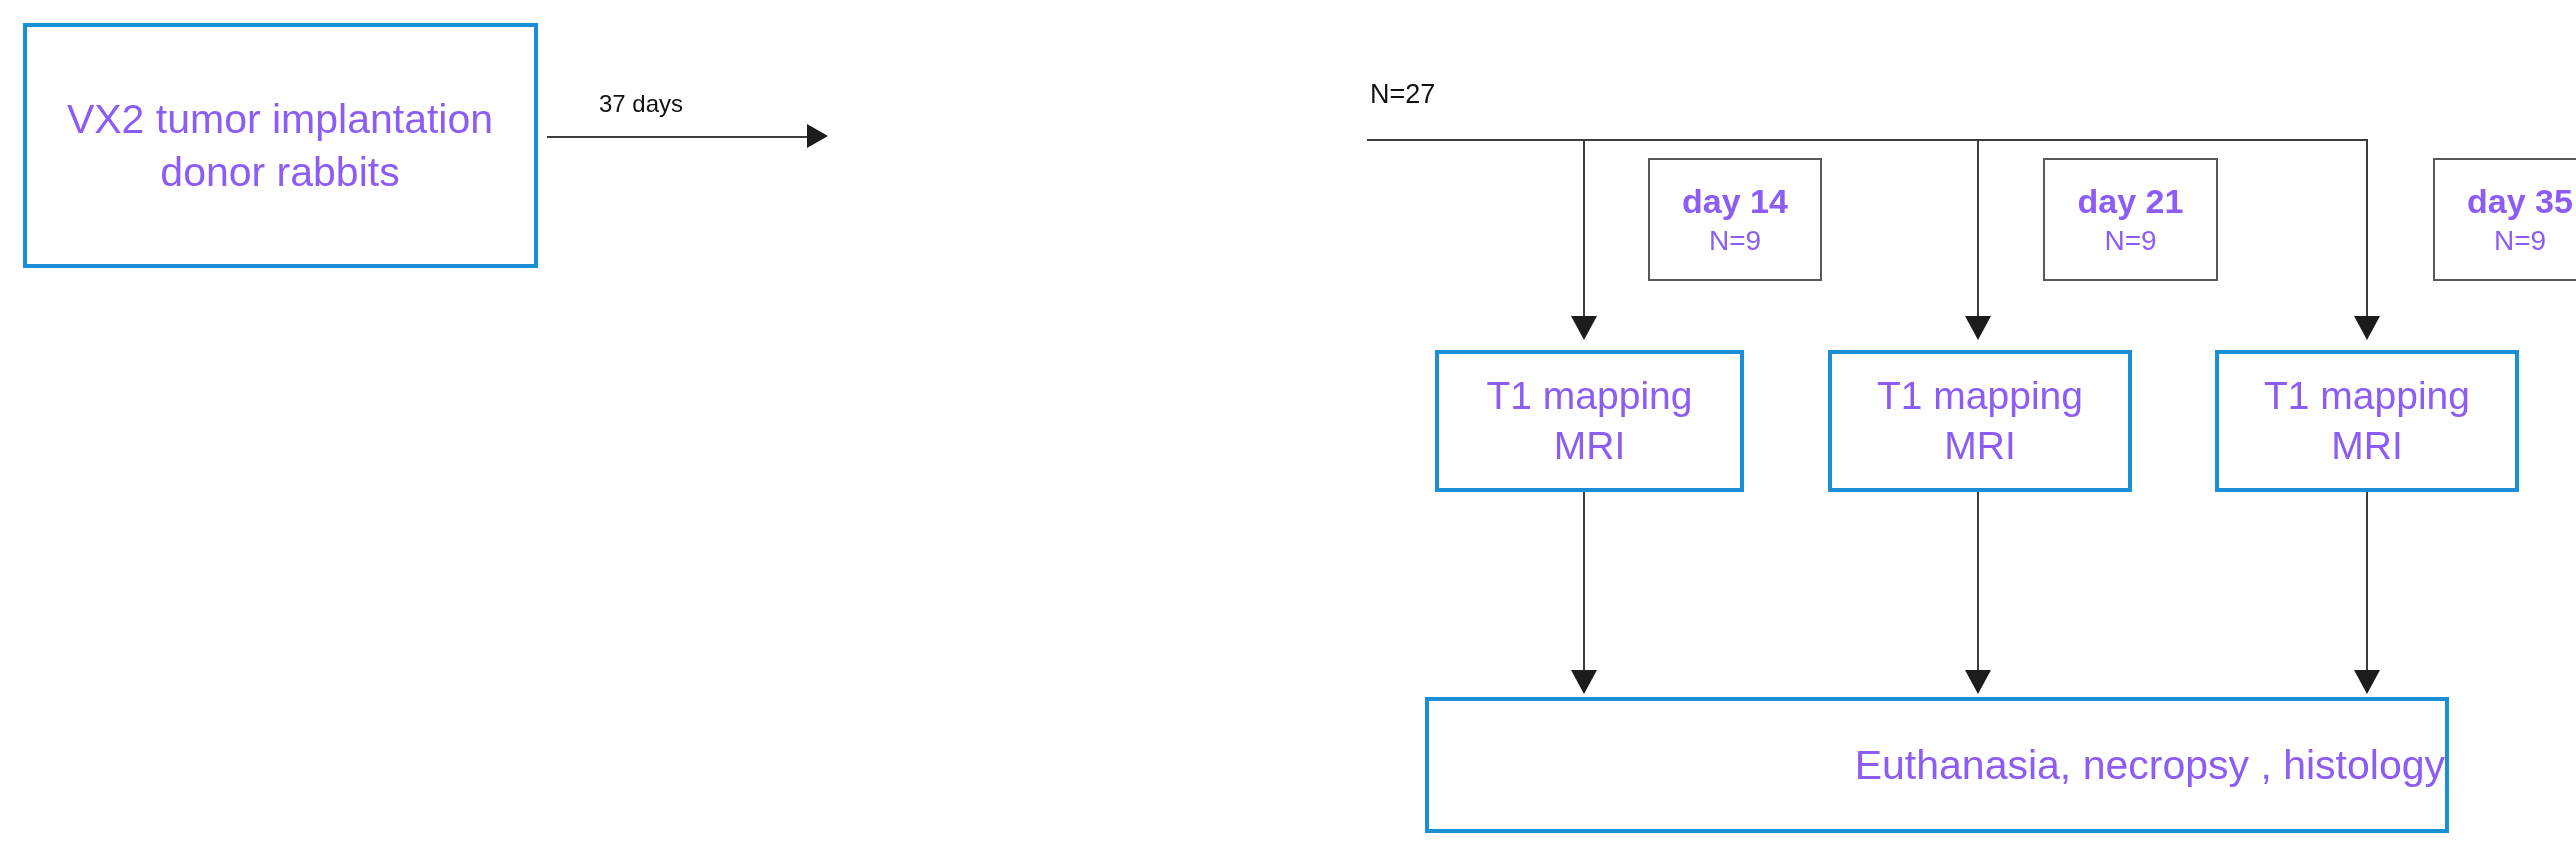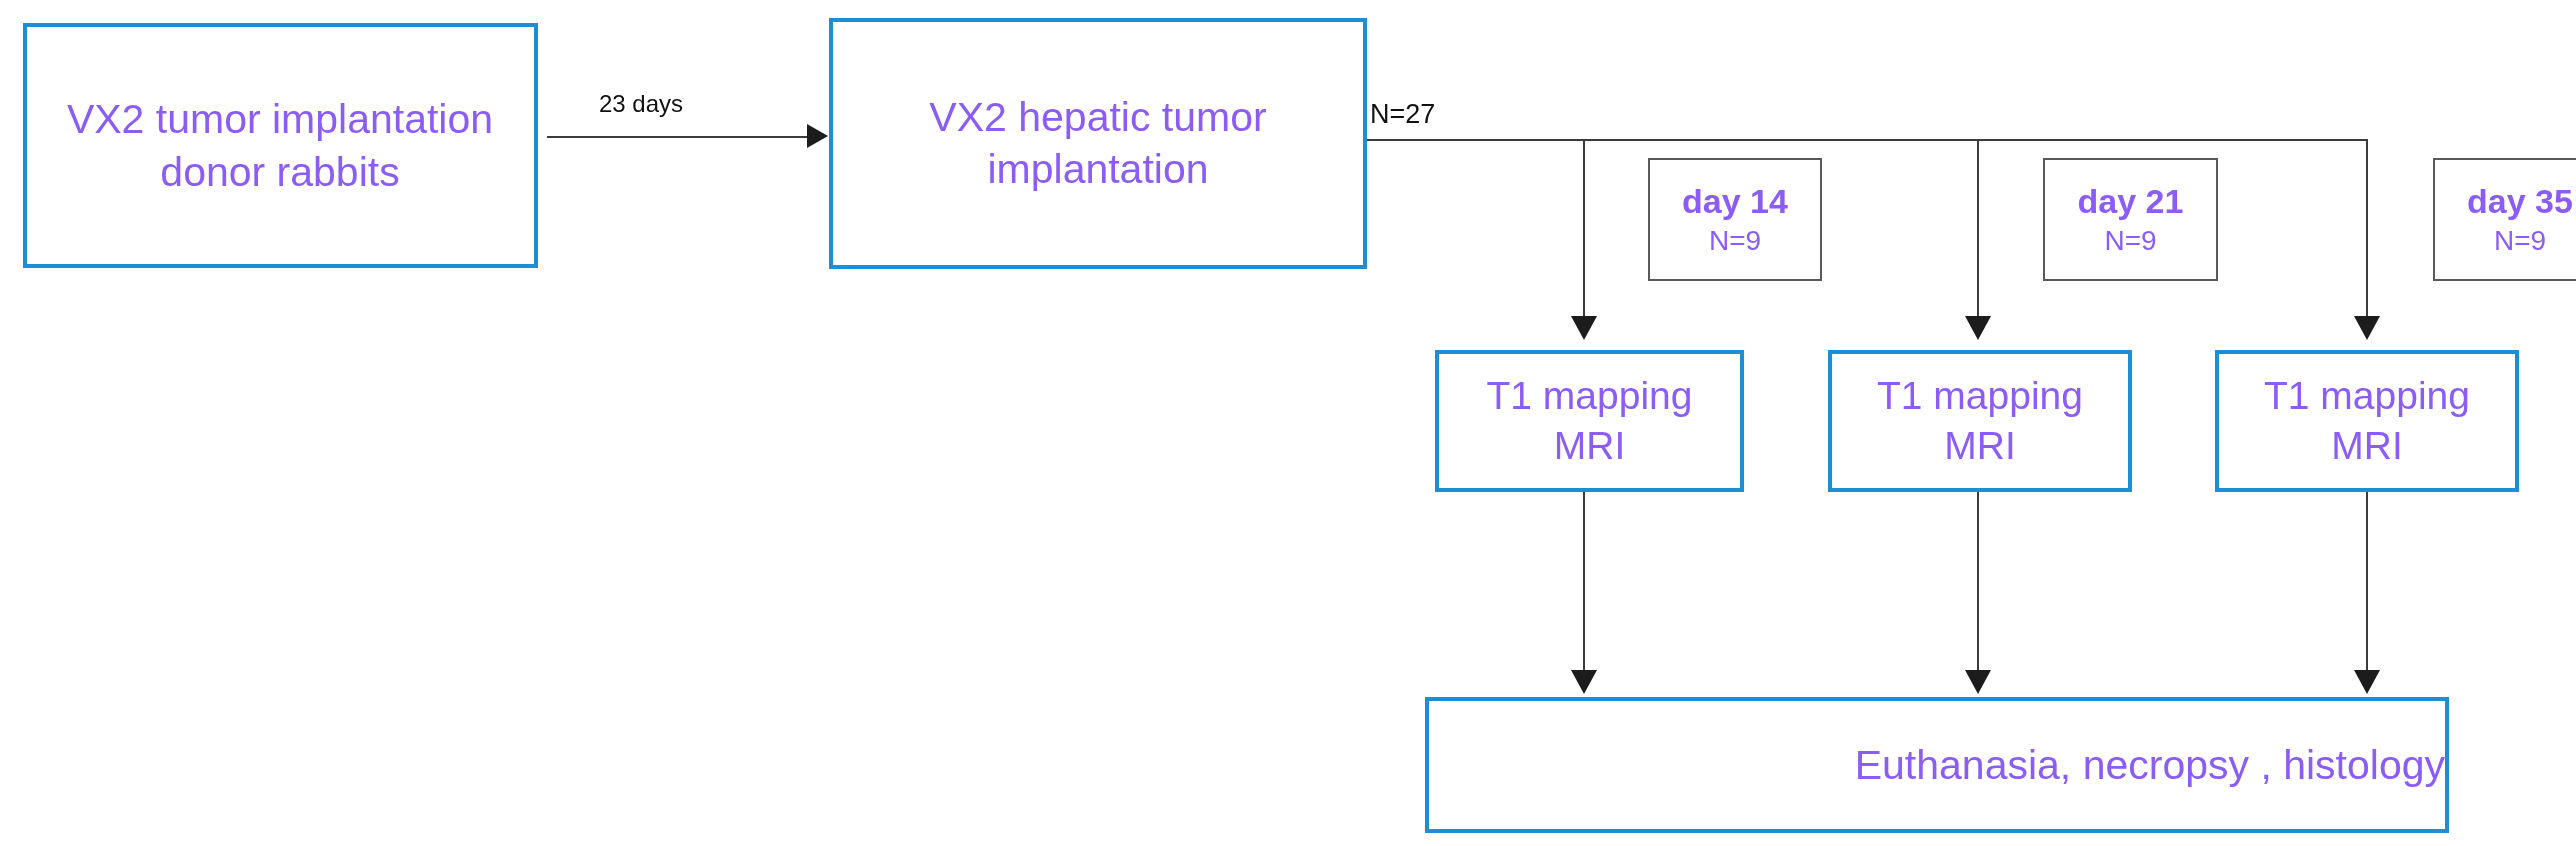--- a/index.html
+++ b/index.html
@@ -85,30 +85,26 @@
 </head>
 <body>
 
 <div id="canvas">
 
   <div class="node node-blue f-big" style="left:22.5px; top:23px; width:515px; height:245px;">
     <span class="node-lbl">VX2 tumor implantation
 donor rabbits</span>
   </div>
 
-  <div class="edge-label f-small" style="left:599px; top:90px;">23 days</div>
+  <div class="edge-label f-small" style="left:599px; top:90px;">37 days</div>
   <div class="hline" style="left:547px; top:136px; width:261px;"></div>
   <div class="arrow-right" style="left:807px; top:124px;"></div>
 
-  <div class="node node-blue f-big" style="left:829px; top:17.6px; width:538px; height:251px;">
-    <span class="node-lbl">VX2 hepatic tumor
-implantation</span>
-  </div>
 
-  <div class="edge-label f-n27" style="left:1370px; top:99px;">N=27</div>
+  <div class="edge-label f-n27" style="left:1370px; top:79px;">N=27</div>
   <div class="hline" style="left:1367px; top:139px; width:1001px;"></div>
 
   <div class="vline" style="left:1583px; top:139px; height:181px;"></div>
   <div class="arrow-down" style="left:1571px; top:316px;"></div>
 
   <div class="vline" style="left:1977px; top:139px; height:181px;"></div>
   <div class="arrow-down" style="left:1965px; top:316px;"></div>
 
   <div class="vline" style="left:2366px; top:139px; height:181px;"></div>
   <div class="arrow-down" style="left:2354px; top:316px;"></div>

